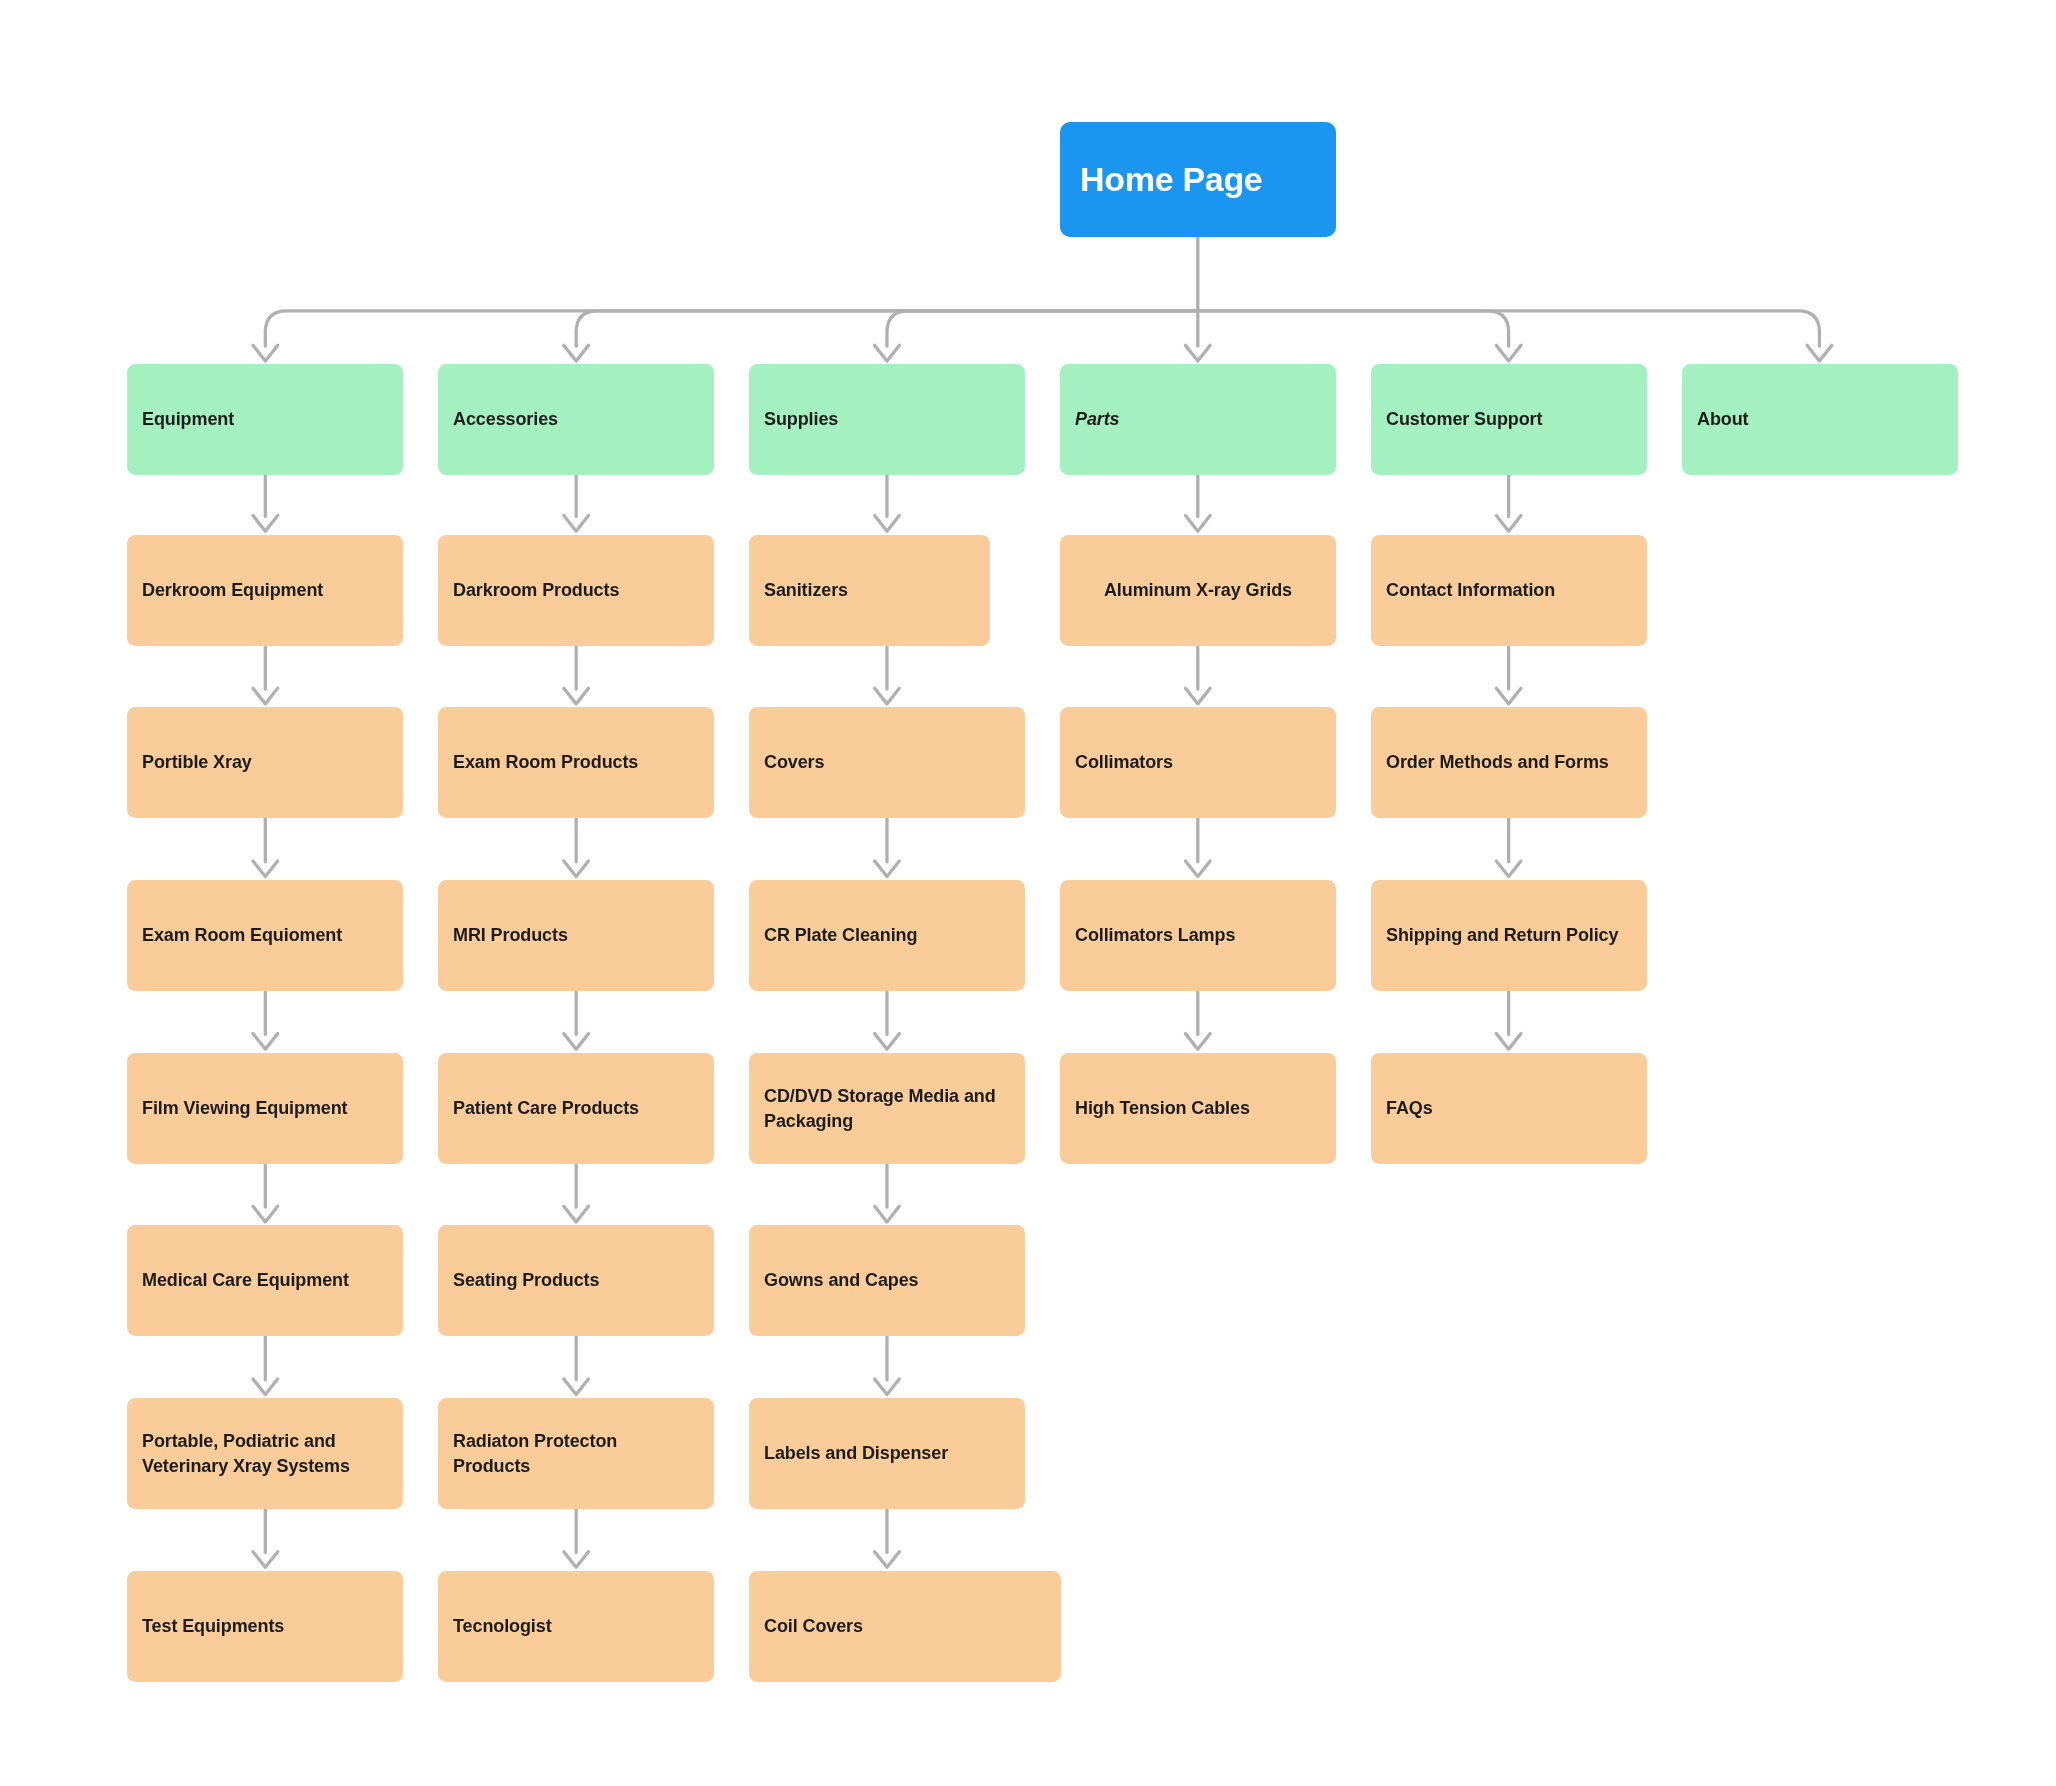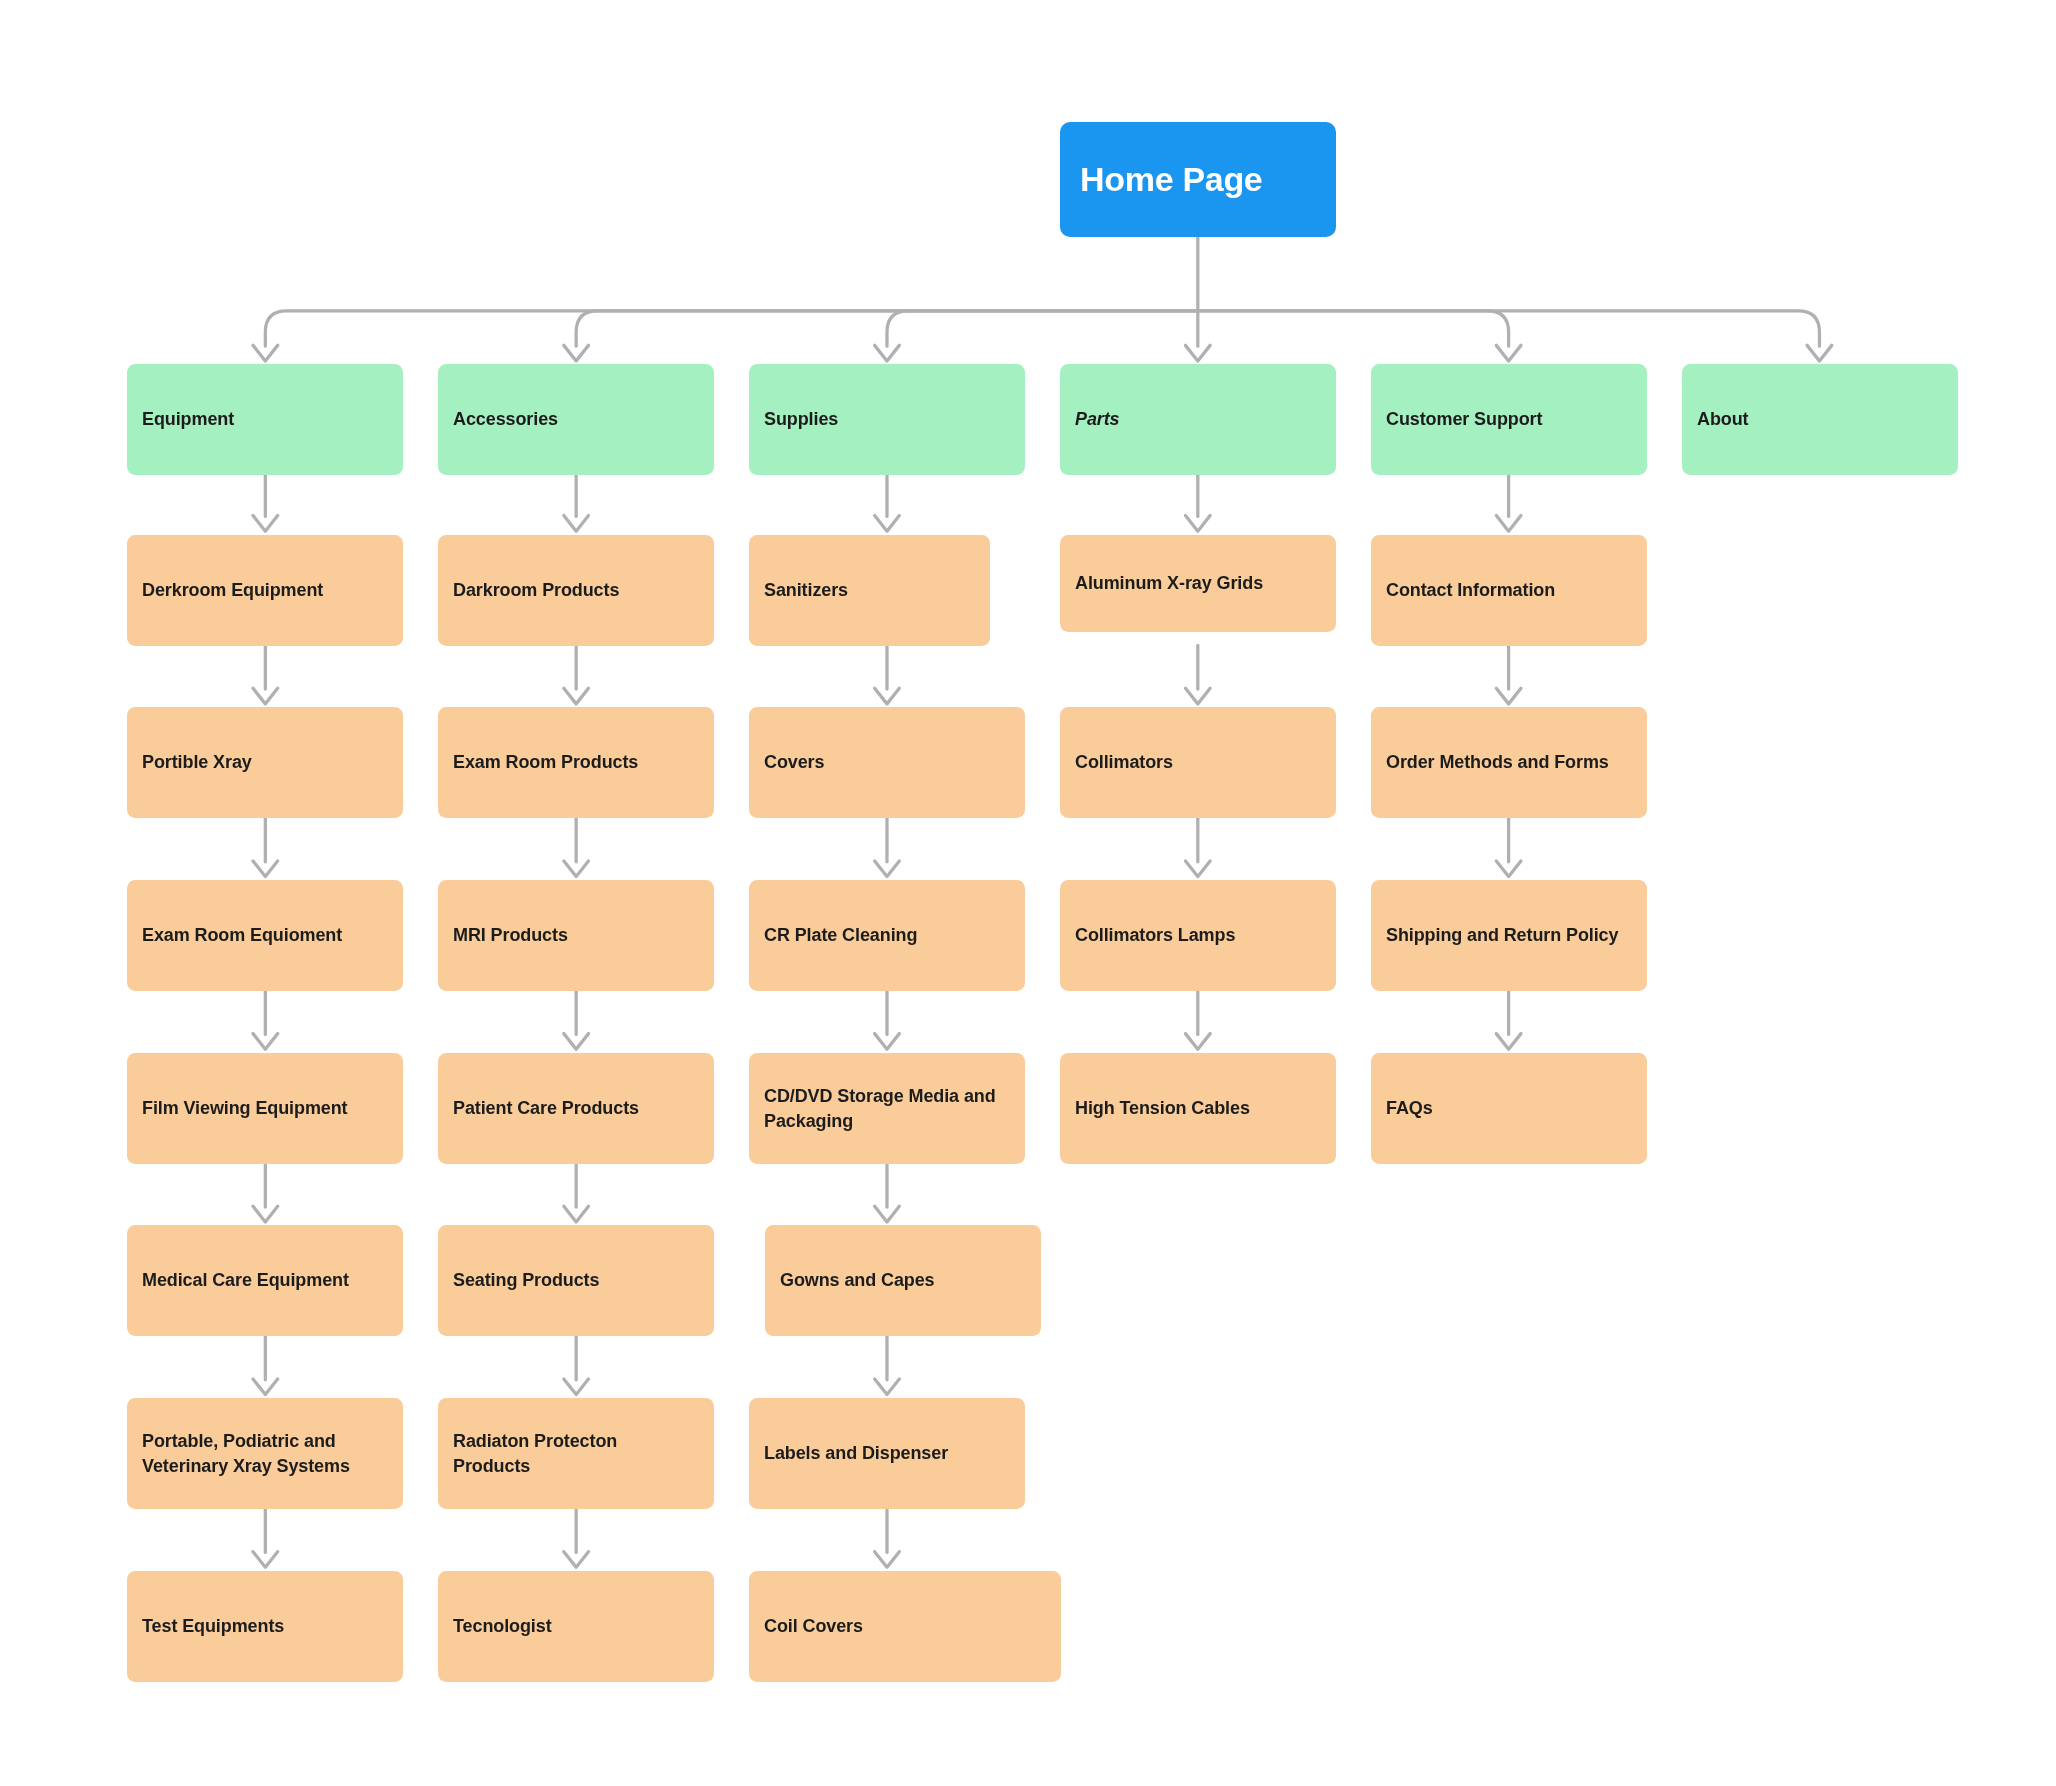--- a/index.html
+++ b/index.html
@@ -191,33 +191,33 @@
     </div>
     <div class="node page" style="left: 749px; top: 707px; width: 276px; height: 111px;">
       <span class="label">Covers</span>
     </div>
     <div class="node page" style="left: 749px; top: 880px; width: 276px; height: 111px;">
       <span class="label">CR Plate Cleaning</span>
     </div>
     <div class="node page" style="left: 749px; top: 1053px; width: 276px; height: 111px;">
       <span class="label">CD/DVD Storage Media and Packaging</span>
     </div>
-    <div class="node page" style="left: 749px; top: 1225px; width: 276px; height: 111px; margin-left: 16px;">
+    <div class="node page" style="left: 749px; top: 1225px; width: 276px; height: 111px;">
       <span class="label">Gowns and Capes</span>
     </div>
     <div class="node page" style="left: 749px; top: 1398px; width: 276px; height: 111px;">
       <span class="label">Labels and Dispenser</span>
     </div>
     <div class="node page" style="left: 749px; top: 1571px; width: 312px; height: 111px;">
       <span class="label">Coil Covers</span>
     </div>
     <div class="node section" style="left: 1060px; top: 364px; width: 276px; height: 111px; font-style: italic;">
       <span class="label">Parts</span>
     </div>
-    <div class="node page" style="left: 1060px; top: 535px; width: 276px; height: 97px;">
+    <div class="node page" style="left: 1060px; top: 535px; width: 276px; height: 111px; justify-content: center;">
       <span class="label">Aluminum X-ray Grids</span>
     </div>
     <div class="node page" style="left: 1060px; top: 707px; width: 276px; height: 111px;">
       <span class="label">Collimators</span>
     </div>
     <div class="node page" style="left: 1060px; top: 880px; width: 276px; height: 111px;">
       <span class="label">Collimators Lamps</span>
     </div>
     <div class="node page" style="left: 1060px; top: 1053px; width: 276px; height: 111px;">
       <span class="label">High Tension Cables</span>

